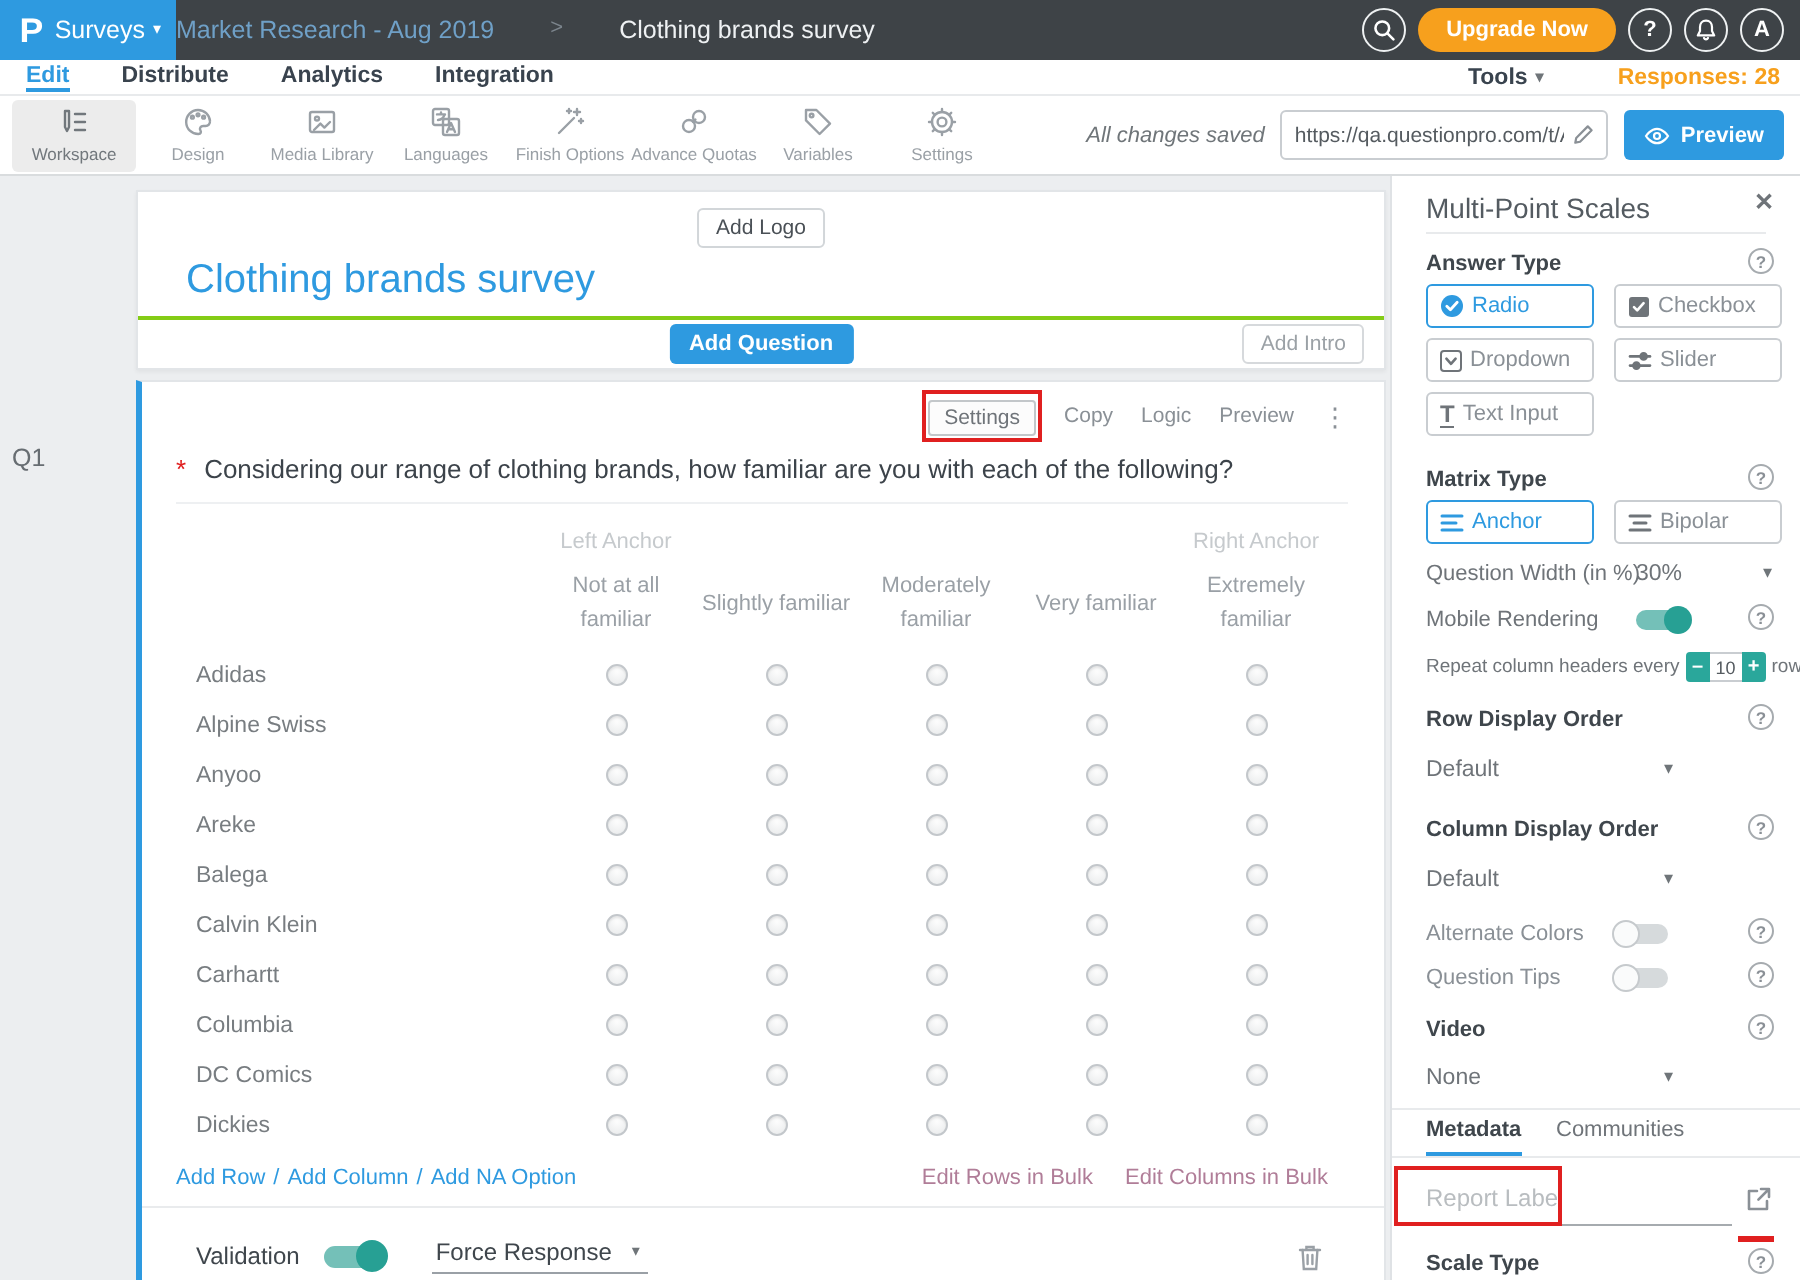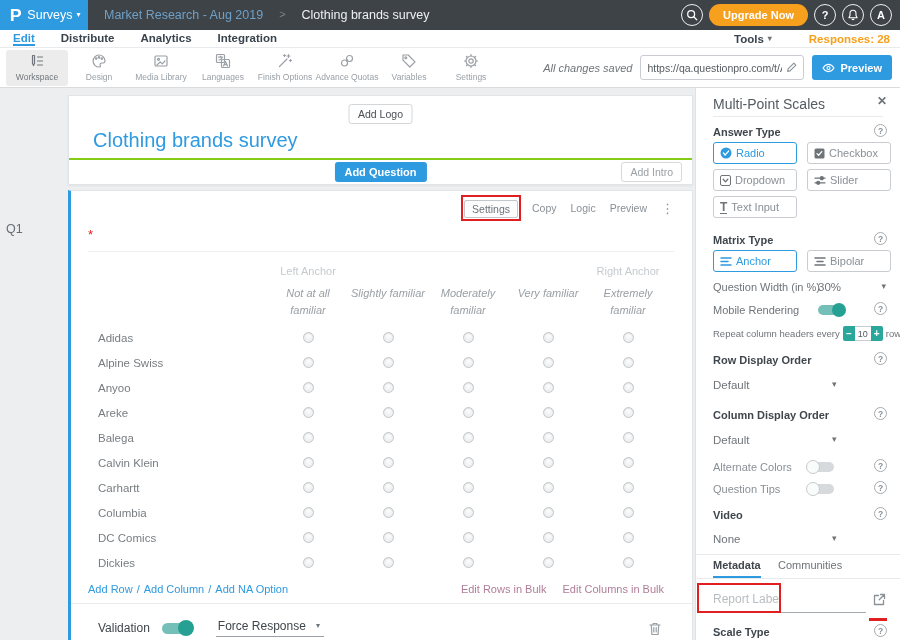--- a/index.html
+++ b/index.html
@@ -8,21 +8,21 @@
   svg { display:block; }
 
   
   .topbar { position:absolute; left:0; top:0; width:900px; height:30px; background:#3e4347;
     display:flex; align-items:center; }
   .logo-section { width:88px; height:30px; background:#2e9ae0; display:flex; align-items:center;
     padding:0 10px; gap:6px; color:#fff; }
   .logo-glyph { font-size:17px; font-weight:800; line-height:1; transform:scaleX(1.05); }
   .product-menu { font-size:12.5px; display:flex; align-items:center; gap:4px; }
   .caret { font-size:8px; line-height:1; color:inherit; }
-  .breadcrumb { display:flex; align-items:flex-start; gap:16px; margin-left:16px; font-size:12.5px; }
+  .breadcrumb { display:flex; align-items:flex-start; gap:28px; font-size:12.5px; }
   .crumb-folder { color:#6fa0c7; }
   .crumb-sep { color:#7c858d; font-size:11px; }
   .crumb-current { color:#eef1f3; }
   .topbar-right { margin-left:auto; display:flex; align-items:center; gap:6px; margin-right:8px; }
   .circle-btn { width:22px; height:22px; border:1.5px solid #eef1f2; border-radius:50%;
     display:flex; align-items:center; justify-content:center; color:#fff; font-size:11px; font-weight:700; }
   .upgrade-btn { height:22px; background:#f7a01d; border-radius:12px; color:#fff;
     font-size:11px; font-weight:700; display:flex; align-items:center; padding:0 14px; }
 
   
@@ -83,21 +83,21 @@
   .q-row { position:absolute; top:36px; left:17px; right:18px; display:flex; gap:9px; }
   .req-star { color:#e02020; font-size:13px; }
   .q-text { font-size:13px; color:#3c434a; }
   .q-divider { position:absolute; top:60px; left:17px; right:18px; border-top:1px solid #eef0f2; }
 
   .m-row { display:flex; align-items:center; padding-left:27px; }
   .m-label { width:170px; font-size:11.5px; color:#787d81; }
   .m-cell { width:80px; display:flex; justify-content:center; text-align:center; }
   .anchors-row { position:absolute; top:74px; left:0; right:0; }
   .anchor { font-size:11px; color:#c6cacd; }
-  .header-row { position:absolute; top:94px; left:0; right:0; align-items:flex-start;font-style:italic; }
+  .header-row { position:absolute; top:94px; left:0; right:0; align-items:center; }
   .col-header { font-size:11px; color:#9aa0a6; line-height:1.55; }
   .matrix-rows { position:absolute; top:134px; left:0; right:0; }
   .matrix-rows .m-row { height:25px; }
   .radio { width:11px; height:11px; border-radius:50%; border:1px solid #c3c7cb;
     background:radial-gradient(circle at 50% 32%, #fdfdfd, #e7e9ea); box-shadow:inset 0 1px 1px rgba(0,0,0,.07); }
 
   .links-row { position:absolute; top:392px; left:17px; right:28px; display:flex; align-items:center; font-size:11px; }
   .blue-link { color:#2e9ae0; }
   .link-sep { color:#2e9ae0; margin:0 4px; }
   .links-right { margin-left:auto; display:flex; gap:16px; }
@@ -315,20 +315,21 @@
         <span class="annotation settings-annotation"></span>
       </span>
       <span class="q-tool-link">Copy</span>
       <span class="q-tool-link">Logic</span>
       <span class="q-tool-link">Preview</span>
       <span class="ellipsis">⋮</span>
     </div>
 
     <div class="q-row">
       <span class="req-star">*</span>
+      <span class="q-text">Considering our range of clothing brands, how familiar are you with each of the following?</span>
     </div>
     <div class="q-divider"></div>
 
     <div class="m-row anchors-row">
       <div class="m-label"></div>
       <div class="m-cell">
           <span class="anchor">Left Anchor</span>
         </div>
       <div class="m-cell"></div>
         <div class="m-cell"></div>

